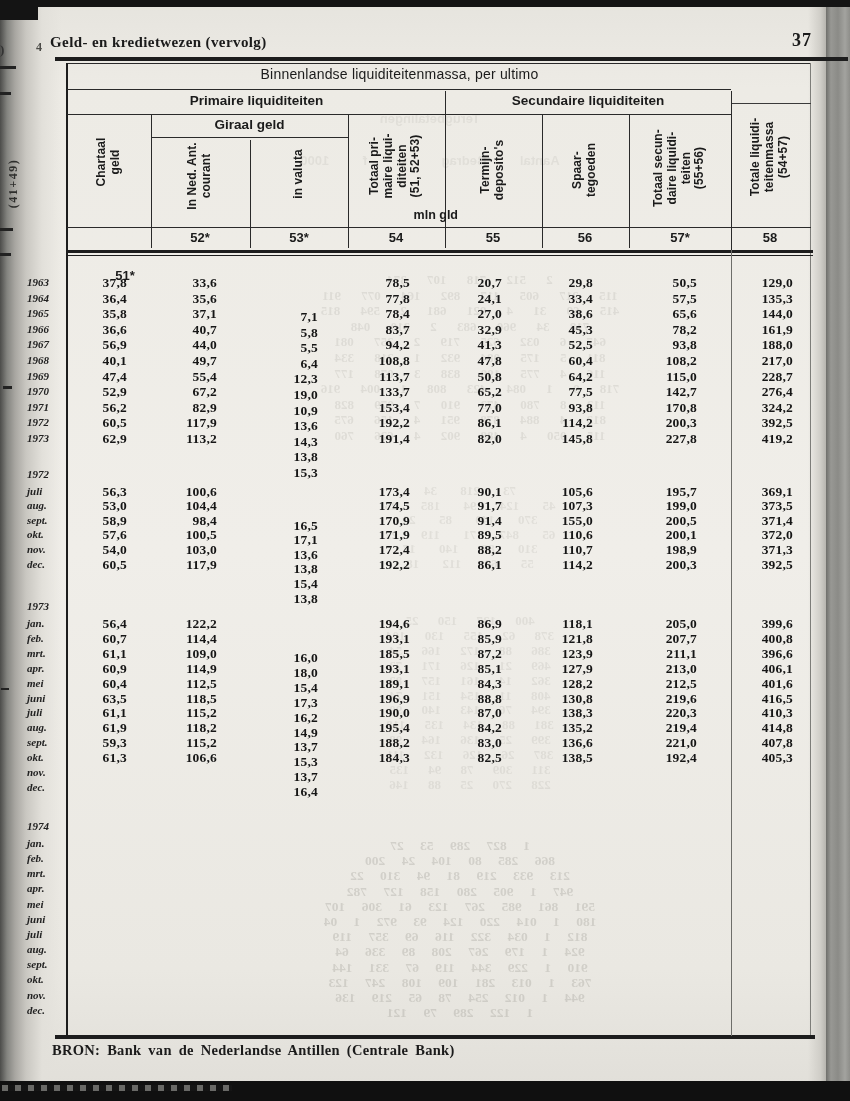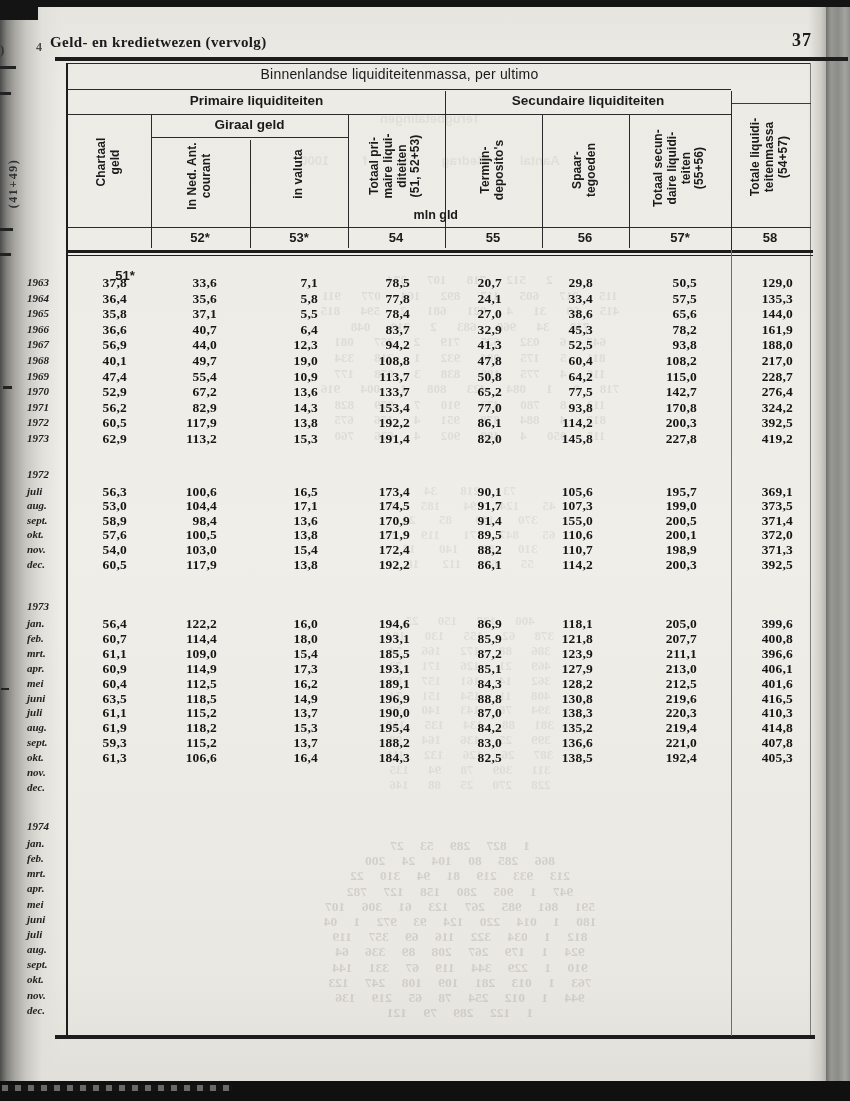--- a/index.html
+++ b/index.html
@@ -54,21 +54,21 @@
   .s1{margin-top:21px;} .s1 .trow{height:14.6px;}
   .s2{margin-top:29px;} .s2 .trow{height:14.9px;}
   .s3{margin-top:25px;} .s3 .trow{height:15.2px;}
   .seclabel{height:16px;padding-left:27px;font-style:italic;font-weight:bold;
     font-size:11px;color:#222;}
   .trow{position:relative;padding-left:24px;}
   .rlabel{position:absolute;left:27px;top:1px;font-style:italic;font-weight:bold;
     font-size:11px;color:#222;}
   .cell{position:absolute;top:0;width:78px;text-align:right;font-weight:bold;
     font-size:13.5px;letter-spacing:.2px;color:#161616;}
-  .c0{right:723px;} .c1{right:633px;} .c2{right:532px;} .c3{right:440px;}
+  .c0{right:723px;} .c1{right:633px;} .c2{right:532px;margin-top:34px;} .c3{right:440px;}
   .c4{right:348px;} .c5{right:257px;} .c6{right:153px;} .c7{right:57px;}
   
   .source{position:absolute;left:52px;top:1042px;font-family:"Liberation Serif",serif;
     font-weight:bold;font-size:14.5px;letter-spacing:.3px;word-spacing:3px;}
   
   .ghost{position:absolute;transform:scaleX(-1);color:#8f8d85;text-align:center;
     font-family:"Liberation Serif",serif;font-weight:bold;pointer-events:none;}
   .g-header{left:170px;top:98px;width:520px;line-height:42px;font-size:13px;opacity:.13;
     font-family:"Liberation Sans",sans-serif;word-spacing:30px;}
   .g-years{left:140px;top:272px;width:660px;line-height:15.6px;font-size:13px;opacity:.17;word-spacing:17px;}
@@ -564,14 +564,15 @@
         </div>
         <div class="trow">
           <span class="rlabel">nov.</span>
         </div>
         <div class="trow">
           <span class="rlabel">dec.</span>
         </div>
       </div>
     </div>
 
+  <div class="source">BRON: Bank van de Nederlandse Antillen (Centrale Bank)</div>
 
 </div>
 
 </body></html>

